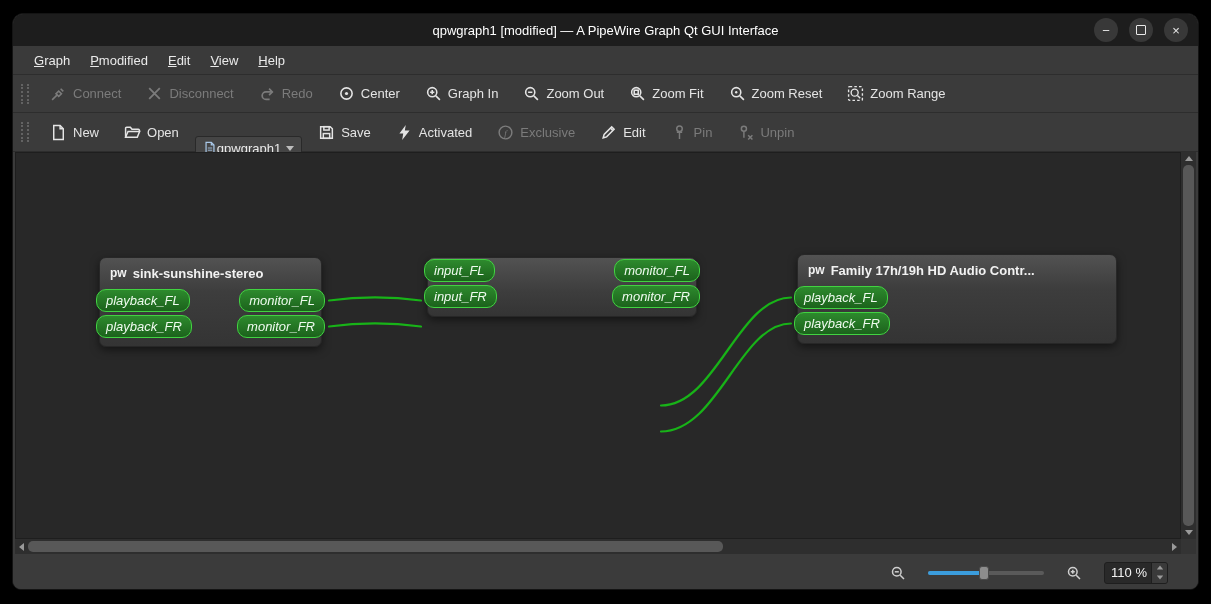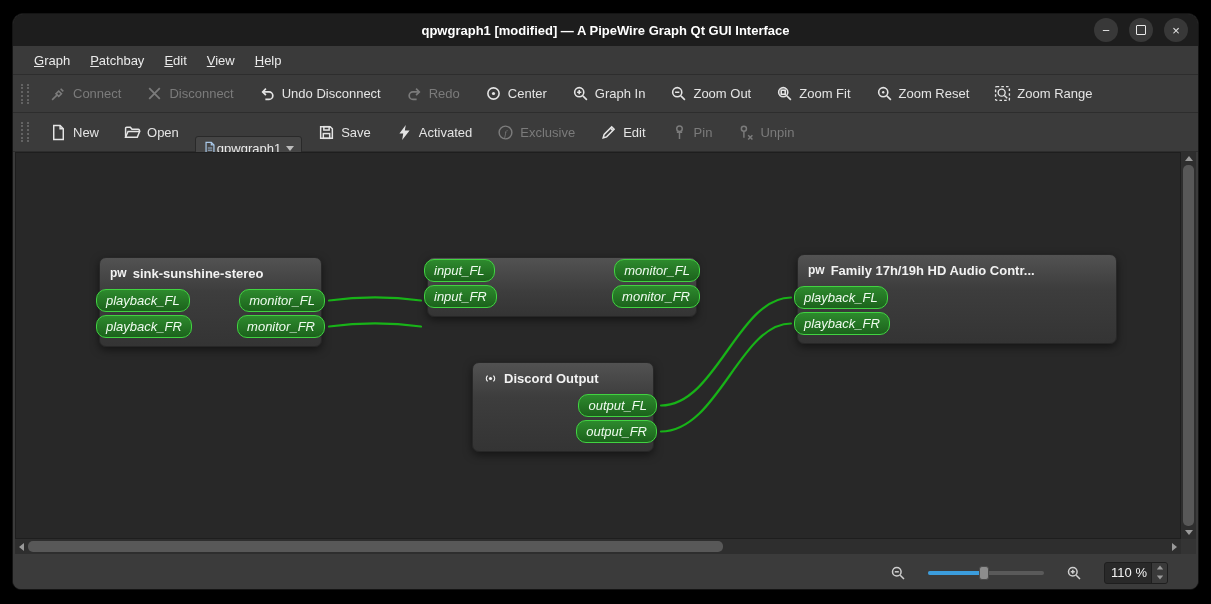--- a/index.html
+++ b/index.html
@@ -9,21 +9,21 @@
     -webkit-font-smoothing:antialiased;
   }
   .window{
     position:absolute;left:12px;top:13px;width:1187px;height:577px;
     background:#3b3b3b;border:1px solid #141414;border-radius:11px 11px 9px 9px;
     overflow:hidden;display:flex;flex-direction:column;box-sizing:border-box;
   }
   
   .titlebar{height:32px;flex:0 0 auto;background:#1d1d1d;position:relative;
     display:flex;align-items:center;justify-content:center;}
-  .title{font-size:13px;font-weight:bold;color:#ffffff;}
+  .title{font-size:13px;font-weight:normal;color:#ffffff;}
   .win-controls{position:absolute;right:10px;top:4px;display:flex;gap:11px;}
   .win-btn{width:24px;height:24px;border-radius:50%;background:#383838;color:#e8e8e8;
     display:flex;align-items:center;justify-content:center;font-size:13px;line-height:1;cursor:default;}
   .max-glyph{width:8px;height:8px;border:1px solid #e8e8e8;border-radius:1px;}
   
   .menubar{height:28px;flex:0 0 auto;background:#3a3a3a;display:flex;align-items:center;
     padding:0 12px;gap:2px;border-bottom:1px solid #2d2d2d;}
   .menu-item{padding:3px 9px;font-size:13px;color:#eaeaea;border-radius:3px;}
   .menu-item .mn{text-decoration:underline;}
   
@@ -109,21 +109,21 @@
         <span class="max-glyph"></span>
       </div>
       <div class="win-btn">
         <span>×</span>
       </div>
     </div>
   </div>
 
   <div class="menubar">
     <div class="menu-item"><span class="mn">G</span><span>raph</span></div>
-    <div class="menu-item"><span class="mn">P</span><span>atchbay</span></div>
+    <div class="menu-item"><span class="mn">P</span><span>modified</span></div>
     <div class="menu-item"><span class="mn">E</span><span>dit</span></div>
     <div class="menu-item"><span class="mn">V</span><span>iew</span></div>
     <div class="menu-item"><span class="mn">H</span><span>elp</span></div>
   </div>
 
   <div class="toolbar tb1">
     <div class="tb-handle"></div>
 
     <button class="tb-btn disabled">
       <span class="tb-icon">
@@ -138,29 +138,20 @@
 
     <button class="tb-btn disabled">
       <span class="tb-icon">
         <svg viewBox="0 0 16 16" stroke="currentColor" fill="none" stroke-width="1.7">
             <path d="M3 3l10 10M13 3L3 13"></path>
           </svg>
       </span>
       <span>Disconnect</span>
     </button>
 
-    <button class="tb-btn">
-      <span class="tb-icon">
-        <svg viewBox="0 0 16 16" stroke="currentColor" fill="none" stroke-width="1.6">
-            <path d="M3.5 6.5h6a3.5 3.5 0 0 1 0 7H6"></path>
-            <path d="M6.5 3.5l-3 3 3 3"></path>
-          </svg>
-      </span>
-      <span>Undo Disconnect</span>
-    </button>
 
     <button class="tb-btn disabled">
       <span class="tb-icon">
         <svg viewBox="0 0 16 16" stroke="currentColor" fill="none" stroke-width="1.6">
             <path d="M12.5 6.5h-6a3.5 3.5 0 0 0 0 7H10"></path>
             <path d="M9.5 3.5l3 3-3 3"></path>
           </svg>
       </span>
       <span>Redo</span>
     </button>
@@ -370,37 +361,20 @@
           <span>Family 17h/19h HD Audio Contr...</span>
         </div>
         <div class="port-row only-in">
           <div class="port in">playback_FL</div>
         </div>
         <div class="port-row only-in">
           <div class="port in">playback_FR</div>
         </div>
       </div>
 
-      <div class="node" style="left:456px;top:209px;width:182px;">
-        <div class="node-header">
-          <span class="node-icon">
-            <svg viewBox="0 0 16 16" stroke="currentColor" fill="none" stroke-width="1.4">
-                <circle cx="8" cy="8" r="1.7" fill="currentColor" stroke="none"></circle>
-                <path d="M4.9 4.9a4.4 4.4 0 0 0 0 6.2M11.1 4.9a4.4 4.4 0 0 1 0 6.2"></path>
-              </svg>
-          </span>
-          <span>Discord Output</span>
-        </div>
-        <div class="port-row only-out">
-          <div class="port out">output_FL</div>
-        </div>
-        <div class="port-row only-out">
-          <div class="port out">output_FR</div>
-        </div>
-      </div>
 
     </div>
 
     <div class="vscroll">
       <div class="tri-up"></div>
       <div class="vscroll-handle"></div>
       <div class="tri-down"></div>
     </div>
     <div class="hscroll">
       <div class="tri-left"></div>

